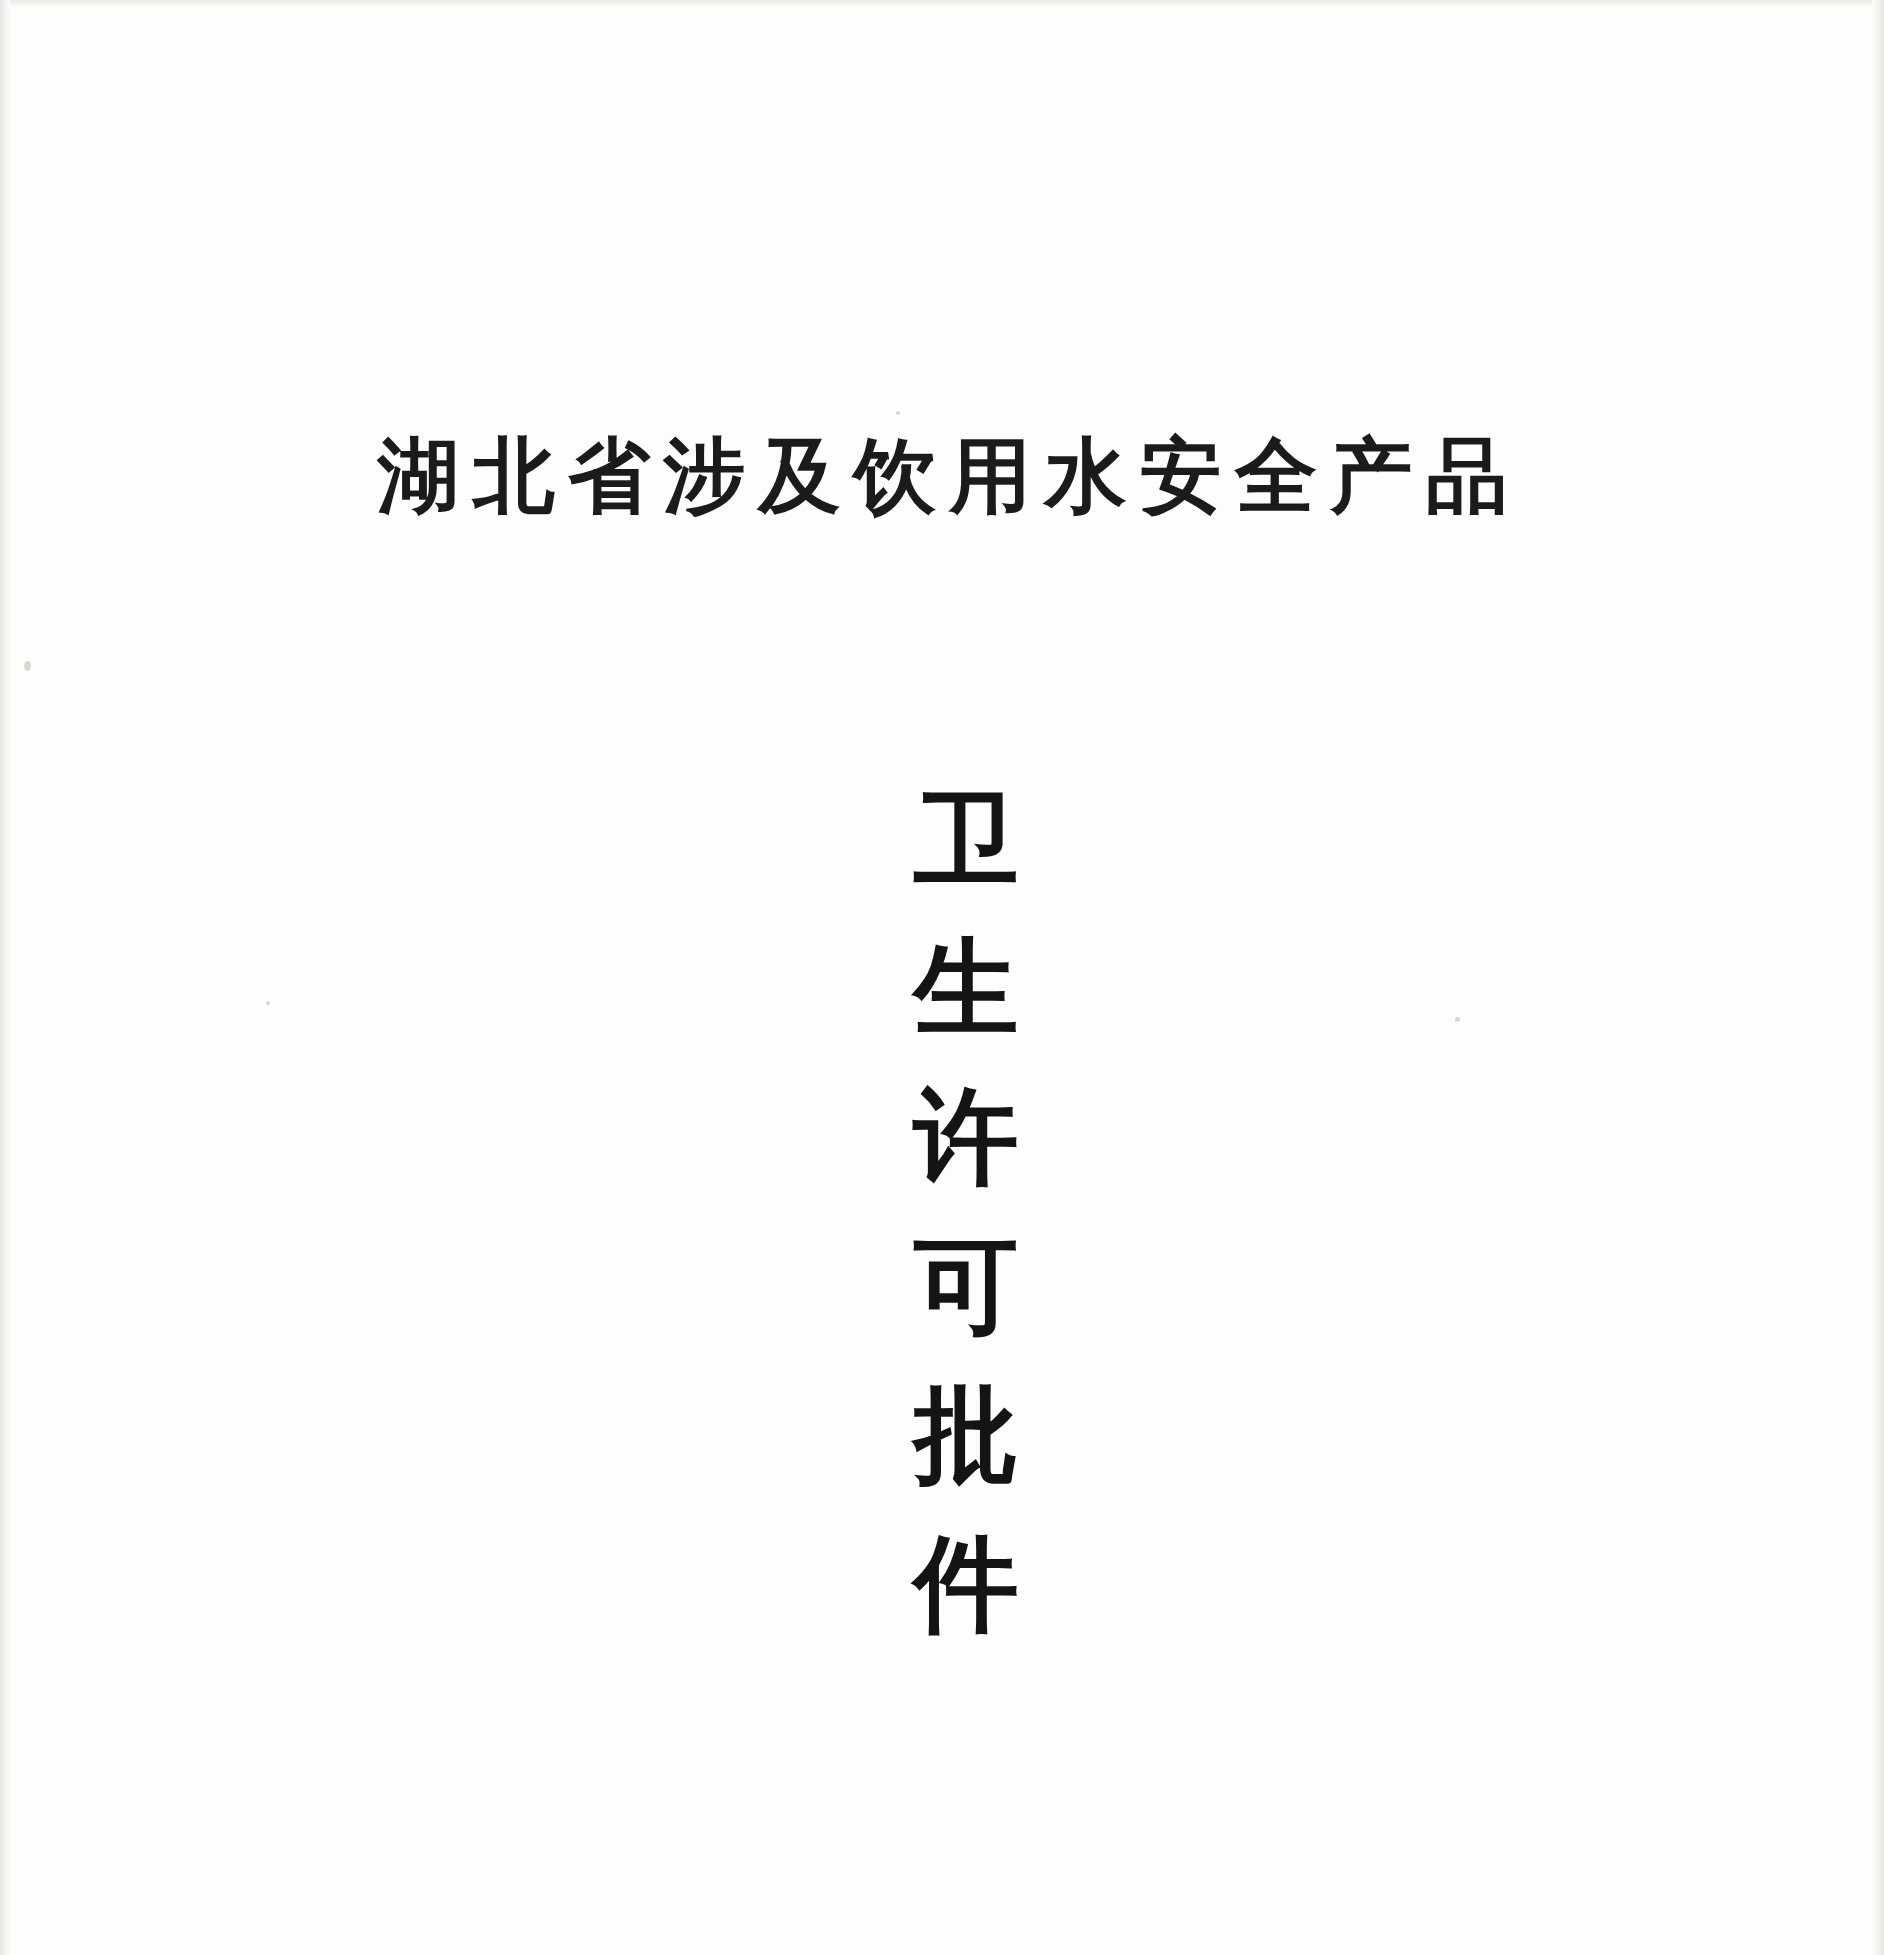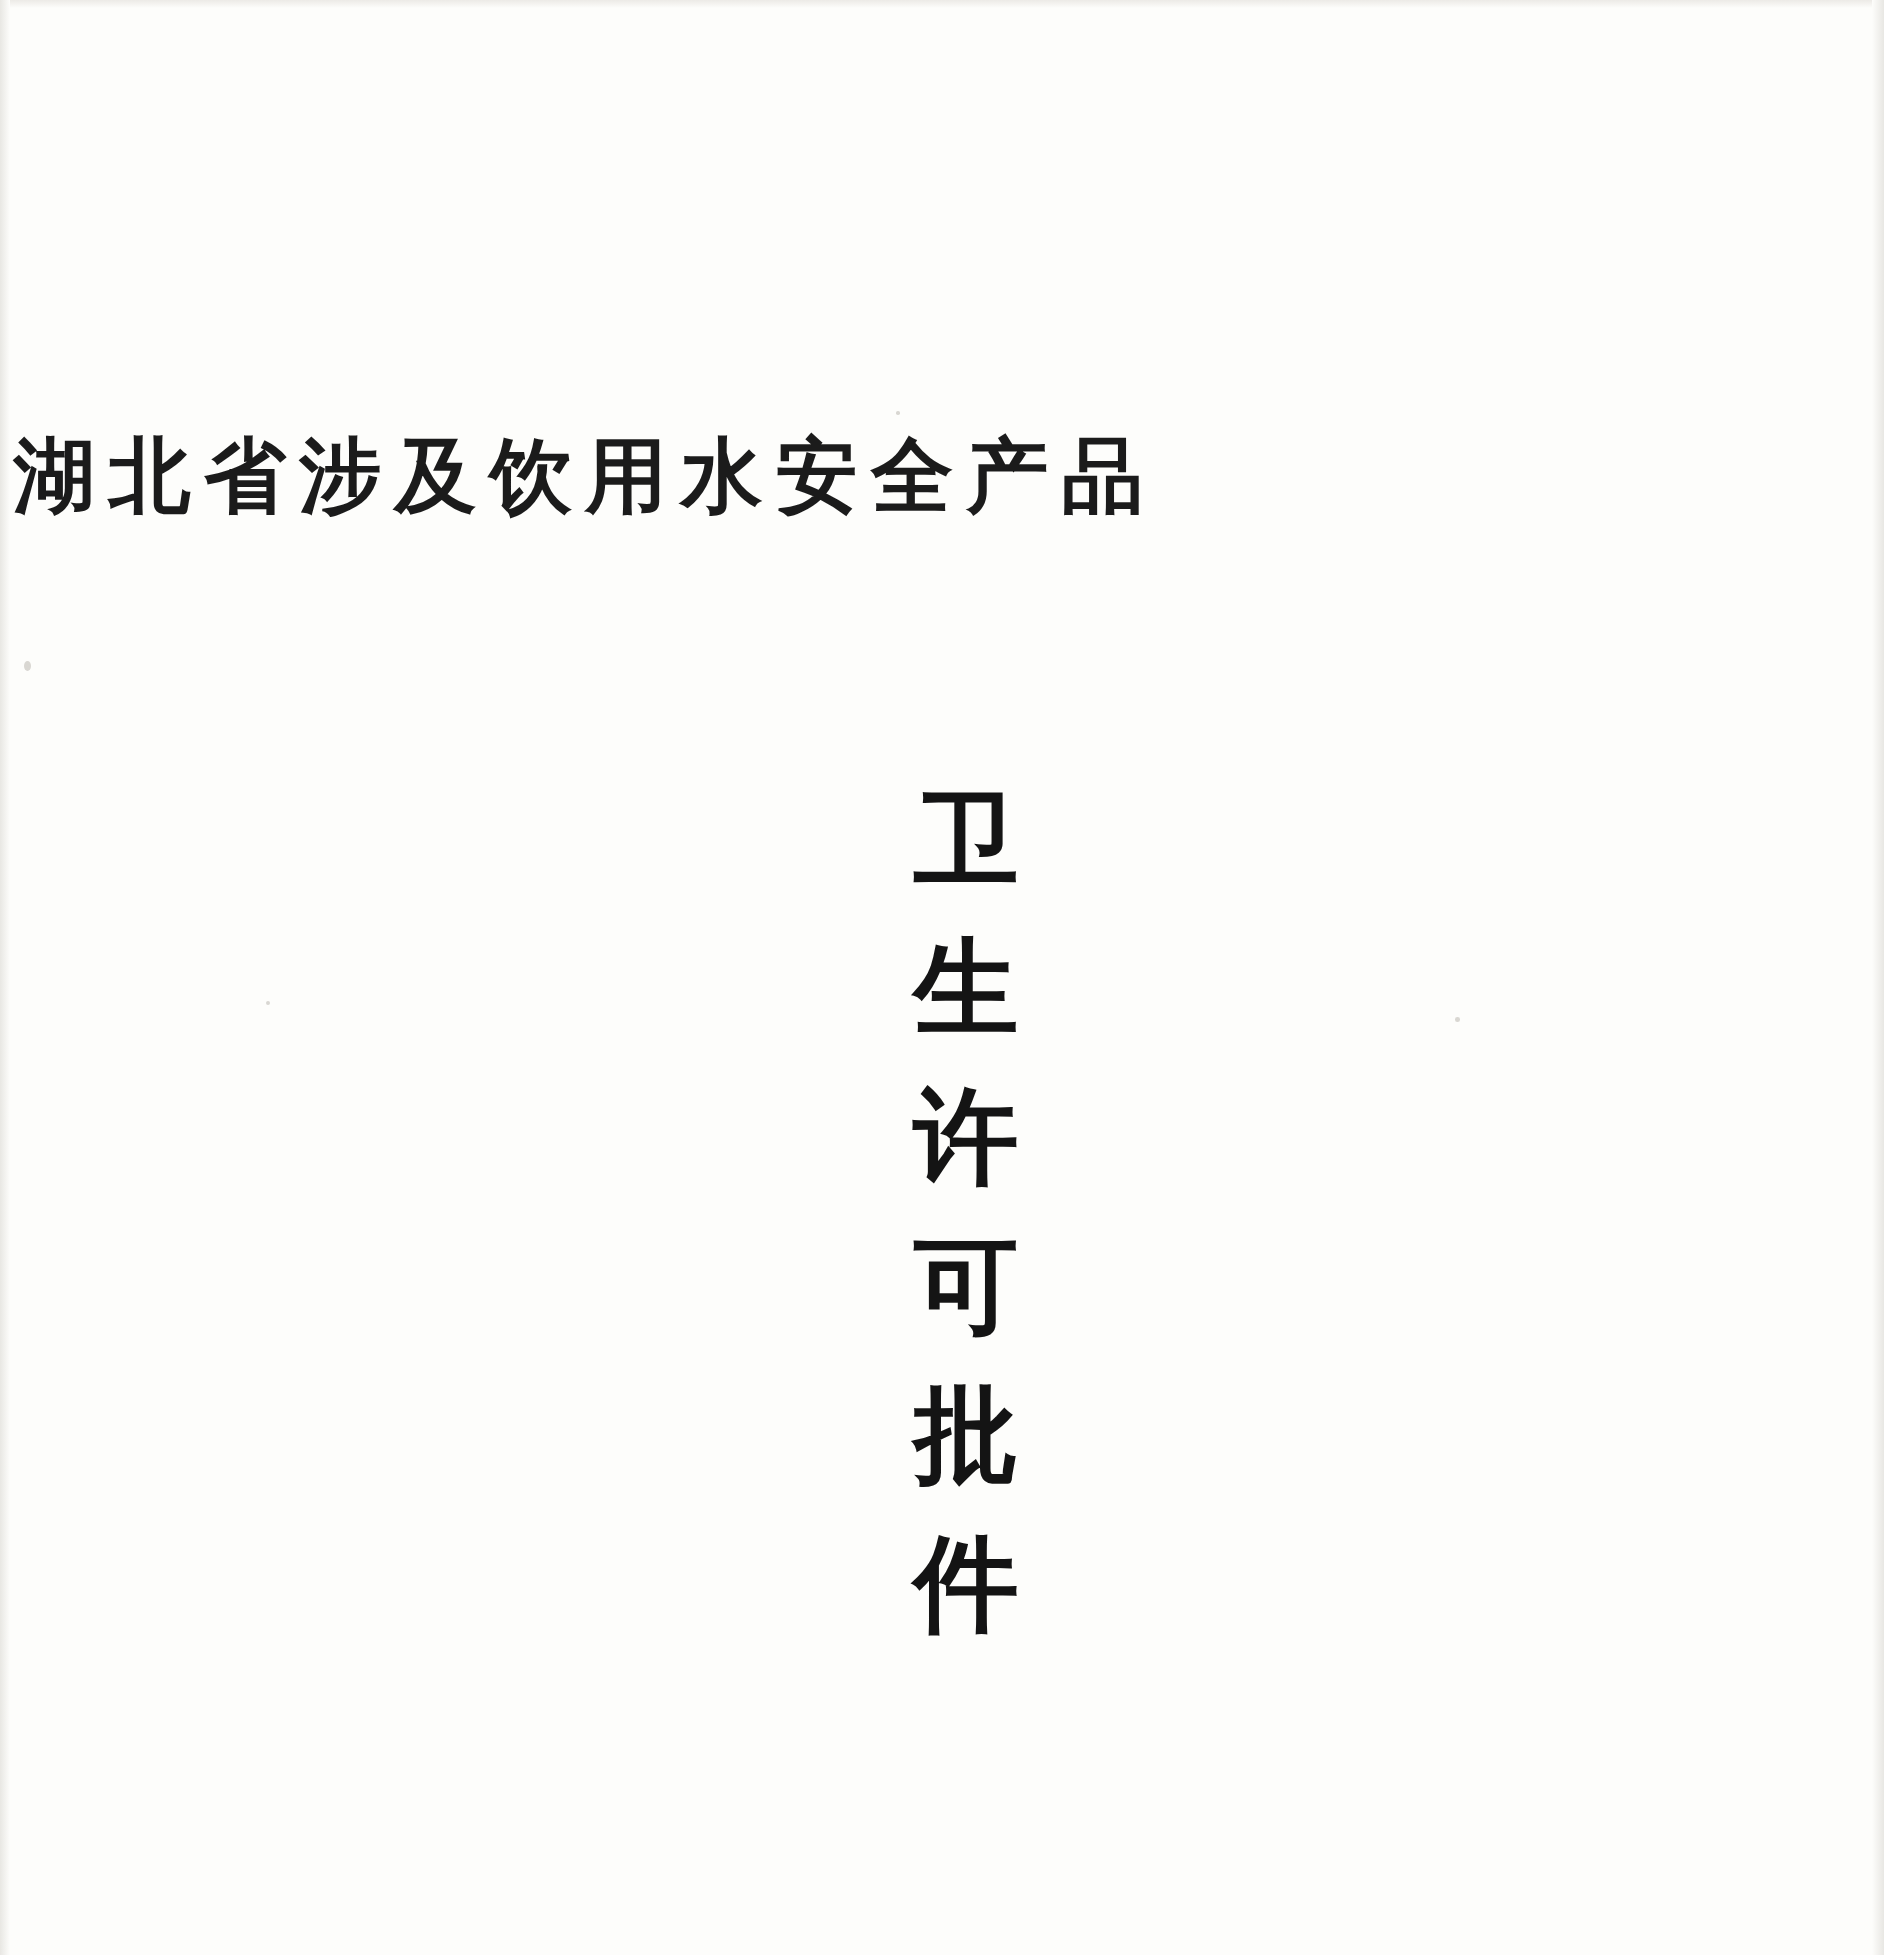--- a/index.html
+++ b/index.html
@@ -41,21 +41,21 @@
     width: 100%;
     height: 7.8px;
     background: linear-gradient(to bottom, #eceae6, #fdfdfb);
   }
 
   .header-title {
     position: absolute;
     top: 422px;
     left: 0;
     width: 100%;
-    text-align: left;
+    text-align: center;
     font-family: "DejaVu Serif", "Liberation Serif", serif;
     font-weight: bold;
     font-size: 82px;
     letter-spacing: 13.3px;
     color: #1b1b1b;
     text-indent: 13.3px;
     white-space: nowrap;
   }
 
   .vertical-title {

